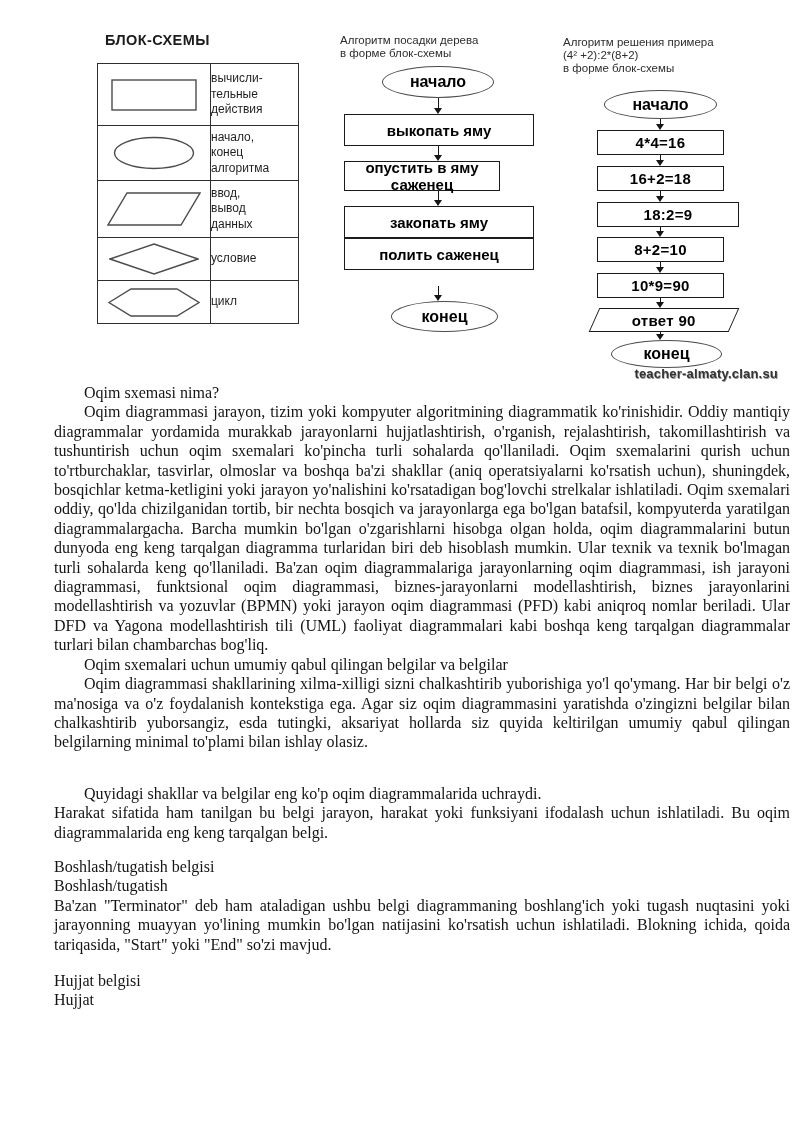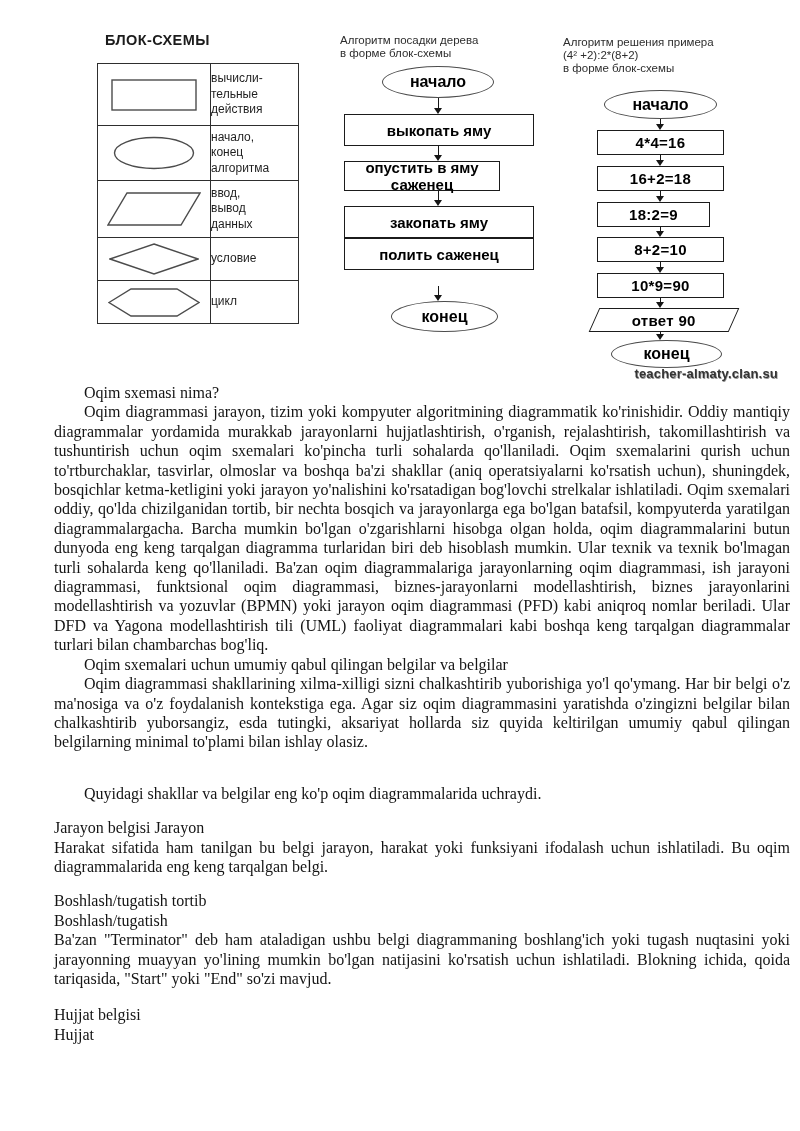--- a/index.html
+++ b/index.html
@@ -123,45 +123,44 @@
   <div class="fc-title" style="left:563px; top:36px;">Алгоритм решения примера</div>
   <div class="fc-title" style="left:563px; top:49px;">(4² +2):2*(8+2)</div>
   <div class="fc-title" style="left:563px; top:62px;">в форме блок-схемы</div>
 
   <div class="node ellipse" style="left:604px; top:90px; width:113px; height:29px;">начало</div>
   <div class="arrow" style="left:655px; top:119px; height:11px;"></div>
   <div class="node rect-sm" style="left:597px; top:130px; width:127px; height:25px;">4*4=16</div>
   <div class="arrow" style="left:655px; top:155px; height:11px;"></div>
   <div class="node rect-sm" style="left:597px; top:166px; width:127px; height:25px;">16+2=18</div>
   <div class="arrow" style="left:655px; top:191px; height:11px;"></div>
-  <div class="node rect-sm" style="left:597px; top:202px; width:113px; height:25px;">18:2=9</div>
+  <div class="node rect-sm" style="left:597px; top:202px; width:142px; height:25px;">18:2=9</div>
   <div class="arrow" style="left:655px; top:227px; height:10px;"></div>
   <div class="node rect-sm" style="left:597px; top:237px; width:127px; height:25px;">8+2=10</div>
   <div class="arrow" style="left:655px; top:262px; height:11px;"></div>
   <div class="node rect-sm" style="left:597px; top:273px; width:127px; height:25px;">10*9=90</div>
   <div class="arrow" style="left:655px; top:298px; height:10px;"></div>
   <div class="pgram" style="left:594px; top:308px; width:140px; height:24px;">
     <span class="unskew">ответ 90</span>
   </div>
   <div class="arrow" style="left:655px; top:332px; height:8px;"></div>
   <div class="node ellipse" style="left:611px; top:340px; width:111px; height:28px;">конец</div>
 
   <div class="watermark">teacher-almaty.clan.su</div>
 
   <div class="article">
     <p class="ind">Oqim sxemasi nima?</p>
     <p class="ind">Oqim diagrammasi jarayon, tizim yoki kompyuter algoritmining diagrammatik ko'rinishidir. Oddiy mantiqiy diagrammalar yordamida murakkab jarayonlarni hujjatlashtirish, o'rganish, rejalashtirish, takomillashtirish va tushuntirish uchun oqim sxemalari ko'pincha turli sohalarda qo'llaniladi. Oqim sxemalarini qurish uchun to'rtburchaklar, tasvirlar, olmoslar va boshqa ba'zi shakllar (aniq operatsiyalarni ko'rsatish uchun), shuningdek, bosqichlar ketma-ketligini yoki jarayon yo'nalishini ko'rsatadigan bog'lovchi strelkalar ishlatiladi. Oqim sxemalari oddiy, qo'lda chizilganidan tortib, bir nechta bosqich va jarayonlarga ega bo'lgan batafsil, kompyuterda yaratilgan diagrammalargacha. Barcha mumkin bo'lgan o'zgarishlarni hisobga olgan holda, oqim diagrammalarini butun dunyoda eng keng tarqalgan diagramma turlaridan biri deb hisoblash mumkin. Ular texnik va texnik bo'lmagan turli sohalarda keng qo'llaniladi. Ba'zan oqim diagrammalariga jarayonlarning oqim diagrammasi, ish jarayoni diagrammasi, funktsional oqim diagrammasi, biznes-jarayonlarni modellashtirish, biznes jarayonlarini modellashtirish va yozuvlar (BPMN) yoki jarayon oqim diagrammasi (PFD) kabi aniqroq nomlar beriladi. Ular DFD va Yagona modellashtirish tili (UML) faoliyat diagrammalari kabi boshqa keng tarqalgan diagrammalar turlari bilan chambarchas bog'liq.</p>
     <p class="ind">Oqim sxemalari uchun umumiy qabul qilingan belgilar va belgilar</p>
     <p class="ind">Oqim diagrammasi shakllarining xilma-xilligi sizni chalkashtirib yuborishiga yo'l qo'ymang. Har bir belgi o'z ma'nosiga va o'z foydalanish kontekstiga ega. Agar siz oqim diagrammasini yaratishda o'zingizni belgilar bilan chalkashtirib yuborsangiz, esda tutingki, aksariyat hollarda siz quyida keltirilgan umumiy qabul qilingan belgilarning minimal to'plami bilan ishlay olasiz.</p>
     <p class="ind big-gap">Quyidagi shakllar va belgilar eng ko'p oqim diagrammalarida uchraydi.</p>
 
-    <p class="sec-gap">Jarayon belgisi Jarayon</p>
     <p>Harakat sifatida ham tanilgan bu belgi jarayon, harakat yoki funksiyani ifodalash uchun ishlatiladi. Bu oqim diagrammalarida eng keng tarqalgan belgi.</p>
 
-    <p class="sec-gap">Boshlash/tugatish tortib</p>
+    <p class="sec-gap">Boshlash/tugatish belgisi</p>
     <p>Boshlash/tugatish</p>
     <p>Ba'zan "Terminator" deb ham ataladigan ushbu belgi diagrammaning boshlang'ich yoki tugash nuqtasini yoki jarayonning muayyan yo'lining mumkin bo'lgan natijasini ko'rsatish uchun ishlatiladi. Blokning ichida, qoida tariqasida, "Start" yoki "End" so'zi mavjud.</p>
 
     <p class="sec-gap2">Hujjat belgisi</p>
     <p>Hujjat</p>
   </div>
 
 </div>
 
 </body></html>

